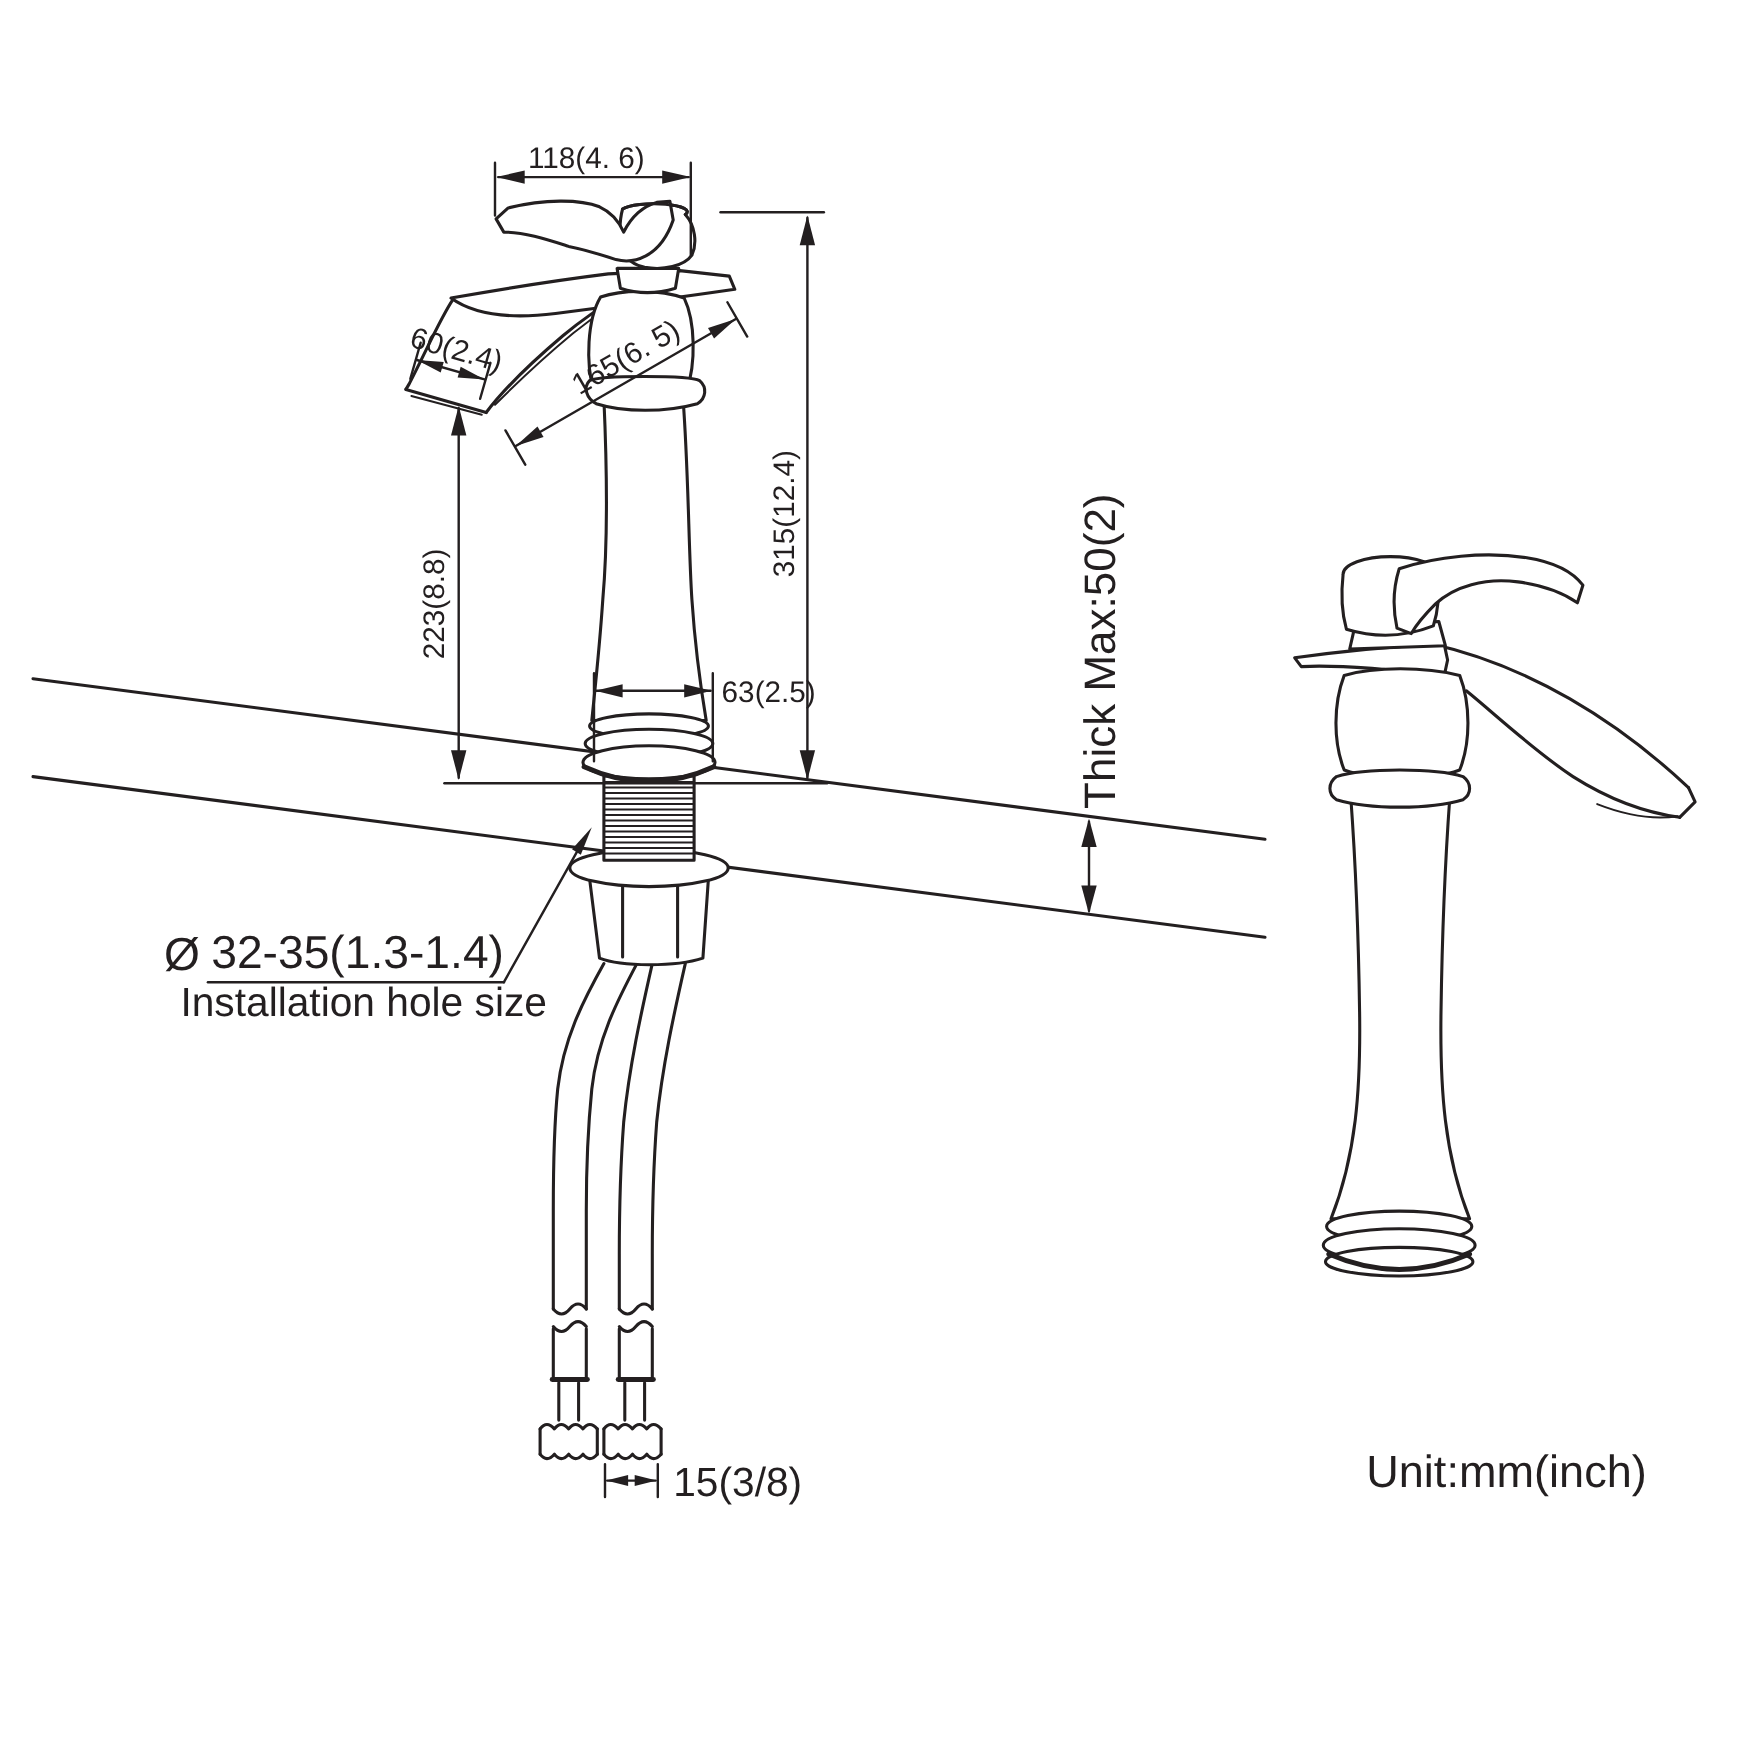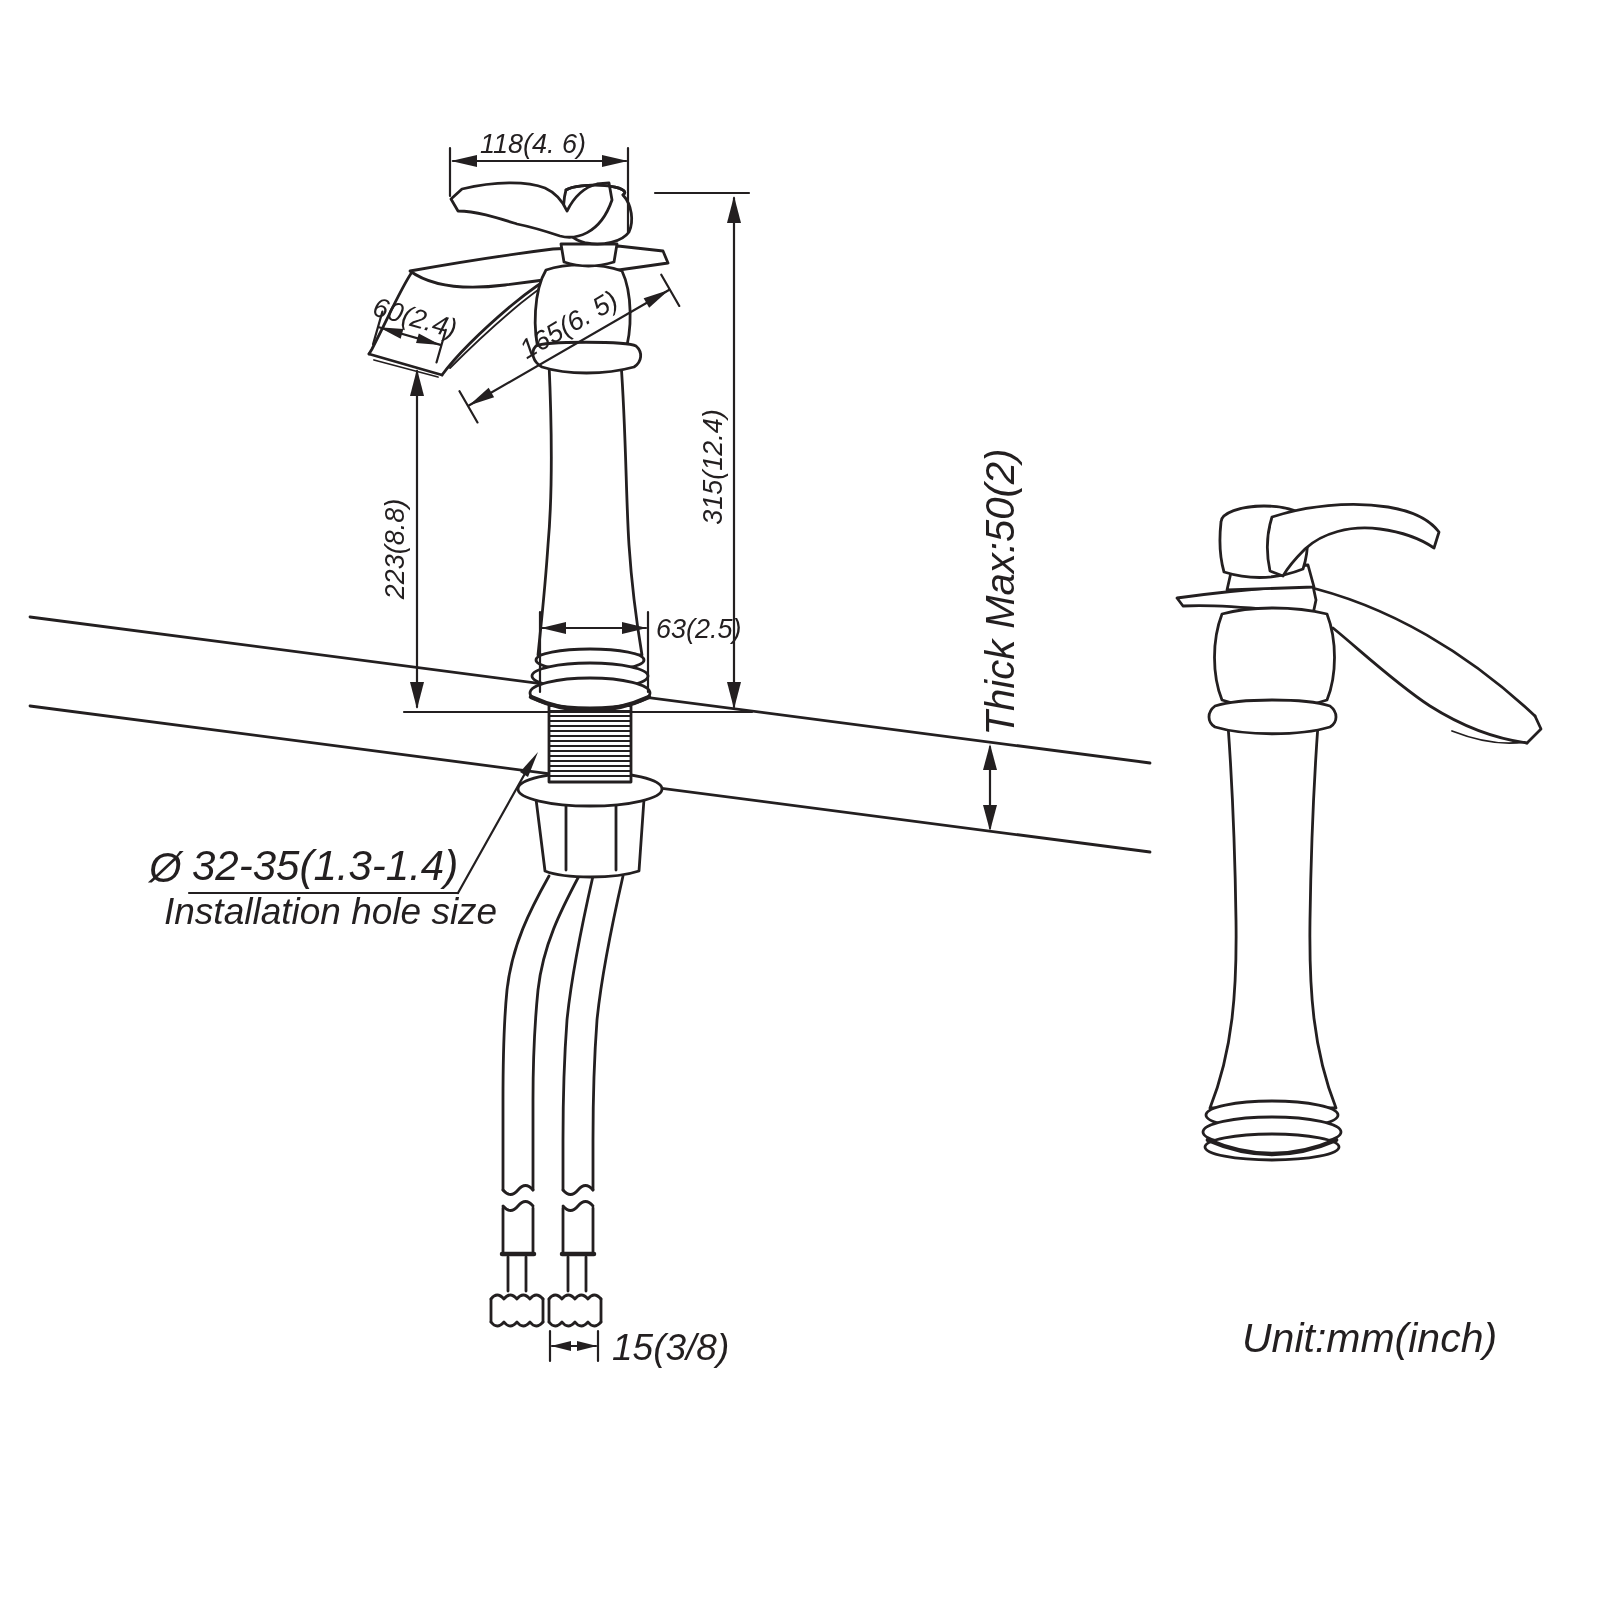--- a/index.html
+++ b/index.html
@@ -1,16 +1,16 @@
 <!DOCTYPE html>
 <html><head>
 <meta charset="utf-8">
 <style>
   html,body{margin:0;padding:0;background:#ffffff;}
-  .page{width:1600px;height:1600px;background:#fff;position:relative;overflow:hidden;font-style:italic;}
+  .page{width:1600px;height:1600px;background:#fff;position:relative;overflow:hidden;}
   svg{display:block;font-family:"Liberation Sans",sans-serif;}
   .s    {stroke:#231f20;stroke-width:2.8;fill:none;stroke-linecap:round;stroke-linejoin:round;}
   .sf   {stroke:#231f20;stroke-width:2.8;fill:#ffffff;stroke-linejoin:round;}
   .thin {stroke:#231f20;stroke-width:1.8;fill:none;stroke-linecap:round;}
   .band {stroke:#231f20;stroke-width:4.5;fill:none;stroke-linecap:round;}
   .dl   {stroke:#231f20;stroke-width:2.2;fill:none;stroke-linecap:round;}
   .arr  {fill:#231f20;stroke:none;}
   text  {fill:#231f20;}
   .dim     {font-size:27px;}
   .lbl-md  {font-size:37px;}

